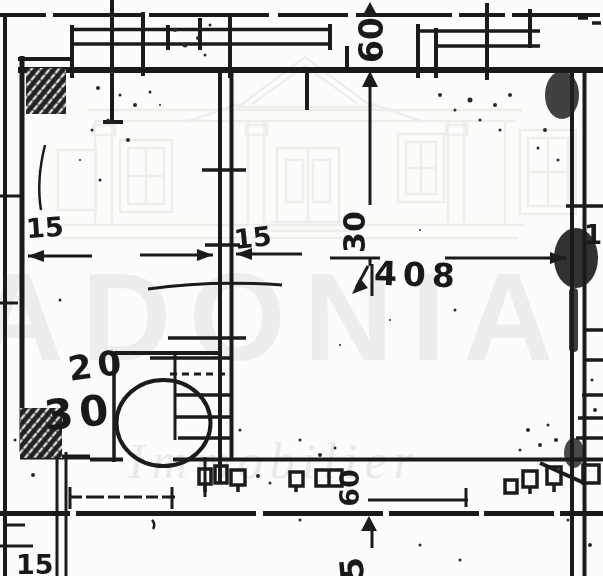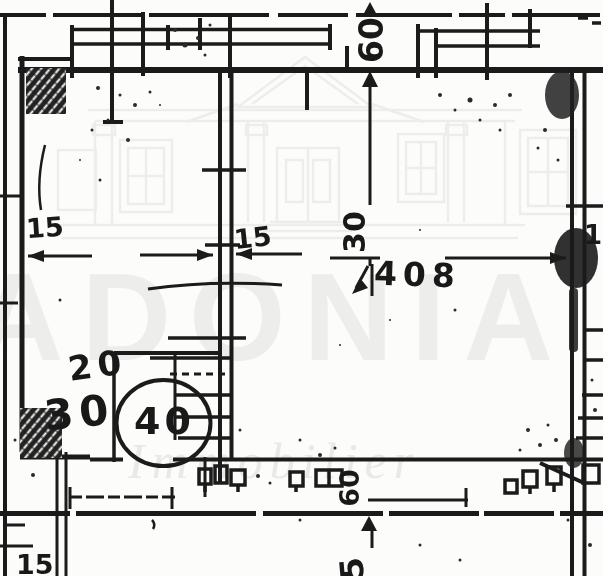--- a/index.html
+++ b/index.html
@@ -253,21 +253,20 @@
   <div class="dim" style="left:374px;top:258px;font-size:33px;letter-spacing:6px;transform:rotate(2deg);">408</div>
 
   <div class="dim rot" style="left:340px;top:206px;width:52px;height:52px;font-size:30px;transform:rotate(-90deg);text-align:center;">30</div>
 
   <div class="dim" style="left:584px;top:222px;font-size:26px;">15</div>
 
   <div class="dim" style="left:68px;top:348px;font-size:34px;letter-spacing:6px;transform:rotate(-8deg);">20</div>
 
   <div class="dim" style="left:44px;top:392px;font-size:42px;letter-spacing:6px;transform:rotate(-6deg);">30</div>
 
-  <div class="dim" style="left:134px;top:402px;font-size:38px;letter-spacing:4px;">40</div>
 
   <div class="dim rot" style="left:336px;top:466px;width:44px;height:44px;font-size:27px;transform:rotate(-90deg);text-align:center;">60</div>
 
   <div class="dim rot" style="left:336px;top:548px;width:40px;height:40px;font-size:32px;transform:rotate(-95deg);text-align:center;">5</div>
 
   <div class="dim" style="left:16px;top:551px;font-size:27px;">15</div>
 
 </div>
 
 </body></html>

